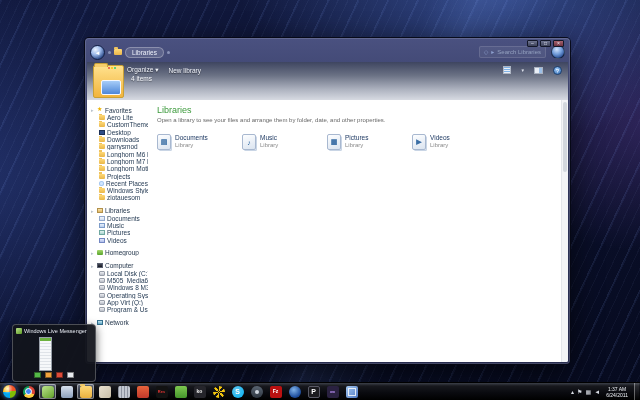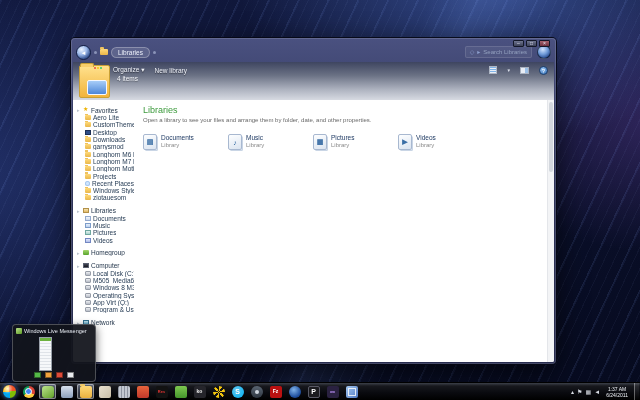--- a/index.html
+++ b/index.html
@@ -9,21 +9,21 @@
       radial-gradient(420px 260px at 78% -5%, rgba(95,135,235,.50), rgba(30,40,90,0) 62%),
       radial-gradient(520px 320px at -10% 45%, rgba(70,100,200,.38), rgba(20,30,70,0) 60%),
       radial-gradient(300px 220px at 102% 30%, rgba(140,90,210,.28), transparent 60%),
       linear-gradient(160deg,#121a40 0%,#0c1230 45%,#060a1e 100%);}
   .streaks{position:absolute;inset:0;pointer-events:none;opacity:.85;background:
       repeating-linear-gradient(115deg, rgba(130,165,255,.09) 0 2px, transparent 2px 27px),
       repeating-linear-gradient(115deg, rgba(165,195,255,.06) 0 1px, transparent 1px 9px),
       linear-gradient(115deg, transparent 52%, rgba(130,170,255,.14) 58%, transparent 68%);}
 
   
-  .window{position:absolute;left:71px;top:38px;width:485px;height:326px;border-radius:4px;
+  .window{position:absolute;left:85px;top:38px;width:485px;height:326px;border-radius:4px;
     background:linear-gradient(#4a5180,#30365c 32%,#272c4e);
     box-shadow:0 0 0 1px rgba(6,8,20,.9), inset 0 0 0 1px rgba(255,255,255,.14), 0 9px 30px rgba(0,0,0,.65);}
   .cap-row{position:absolute;top:2px;right:6px;display:flex;gap:2px;z-index:5;}
   .cap{width:11px;height:7px;border:1px solid #141829;border-radius:1px;color:#e6e9f5;font-size:5px;
     line-height:5px;text-align:center;background:linear-gradient(#707691,#3c4158);cursor:default;}
   .cap.close{background:linear-gradient(#a8646f,#6e3240);}
   .navrow{position:absolute;top:5px;left:5px;right:5px;height:18px;display:flex;align-items:center;gap:3px;}
   .back-orb{width:15px;height:15px;border-radius:50%;flex:none;
     background:radial-gradient(circle at 35% 28%, #eaf3ff, #9cb9e9 40%, #3d5b98 72%, #203564);
     border:1px solid #131f44;color:#fff;font-size:7px;line-height:13px;text-align:center;}

